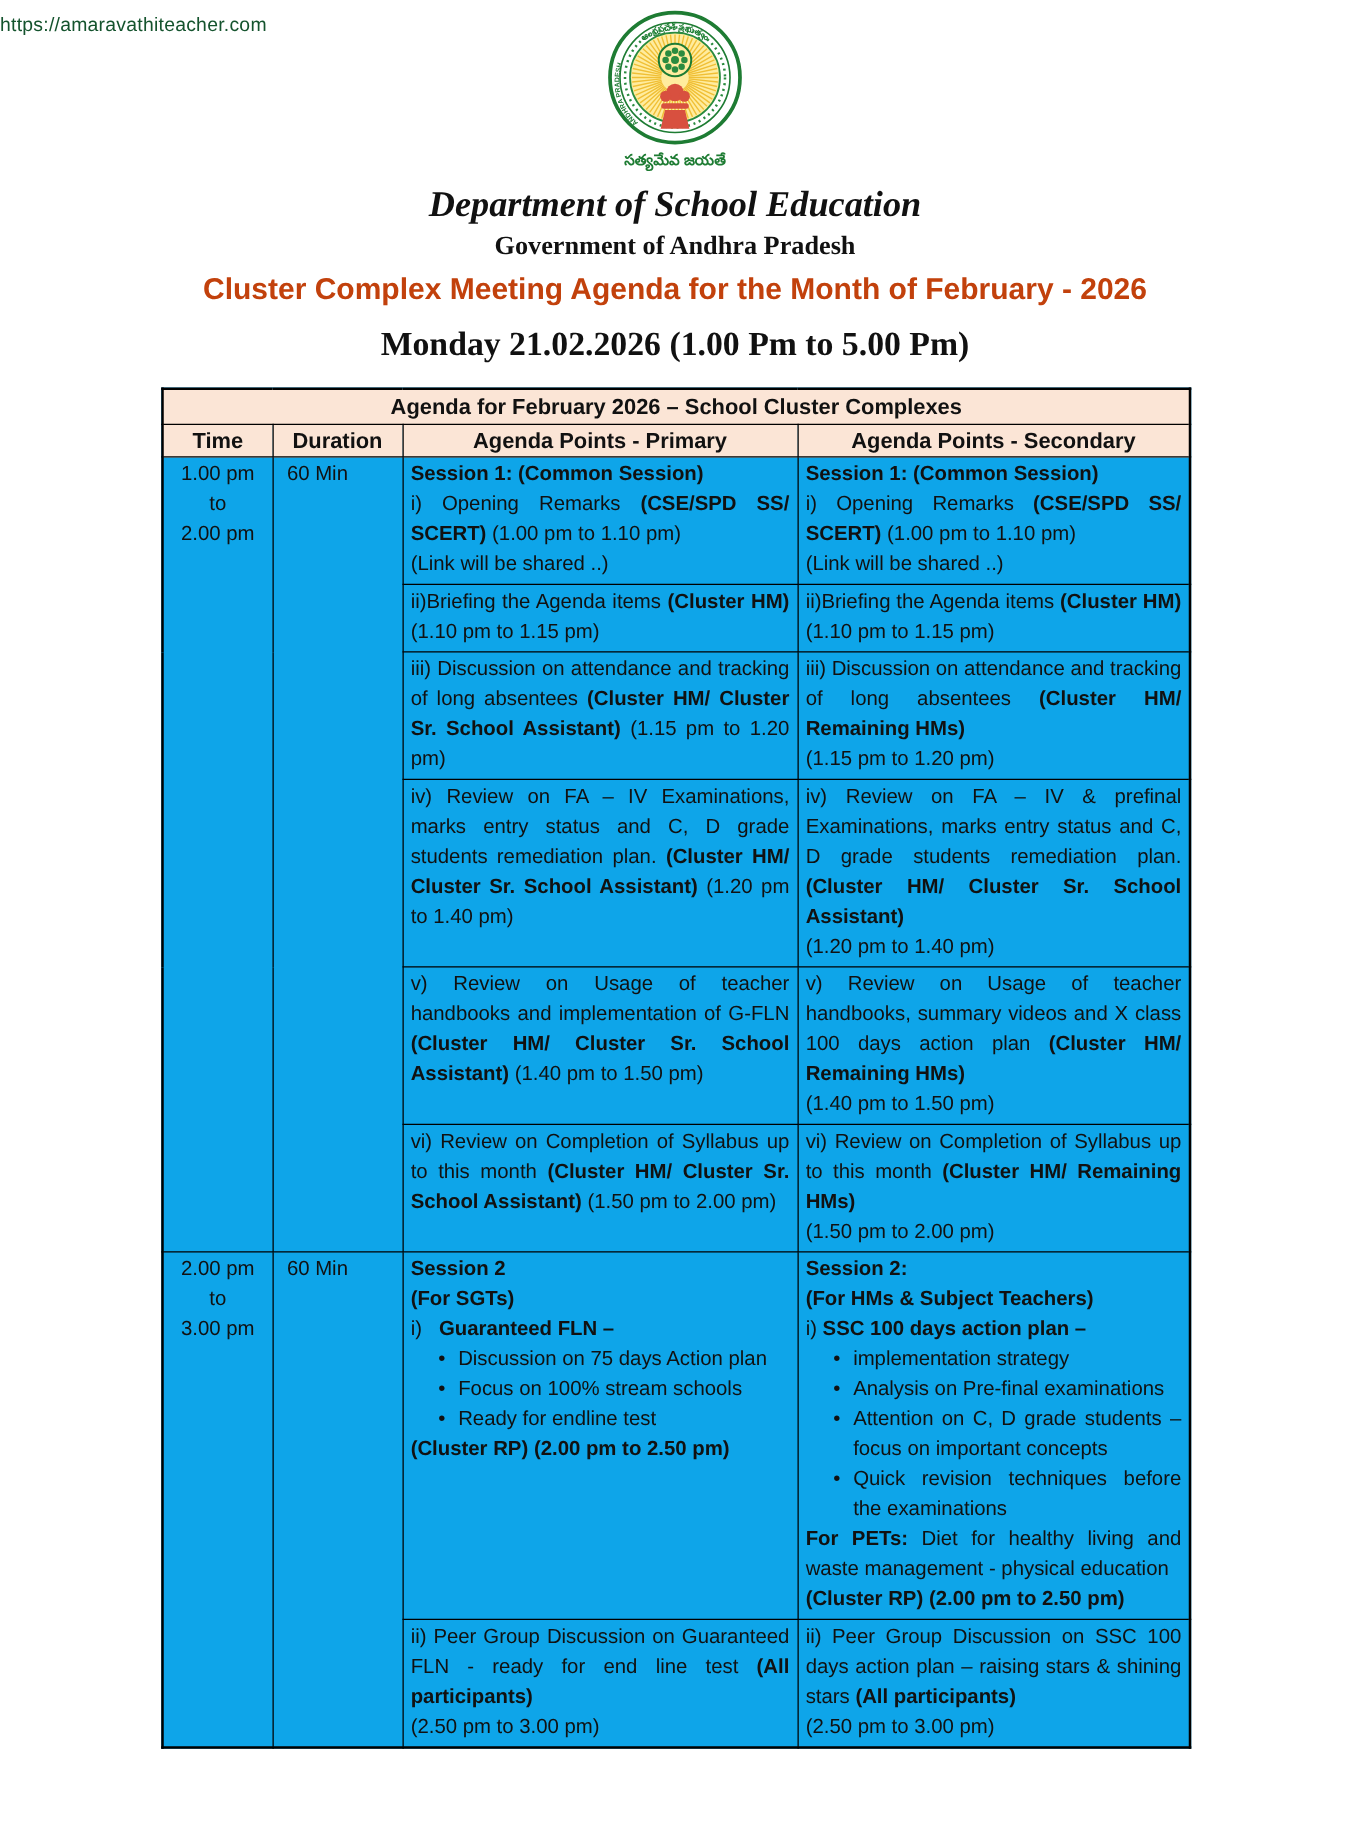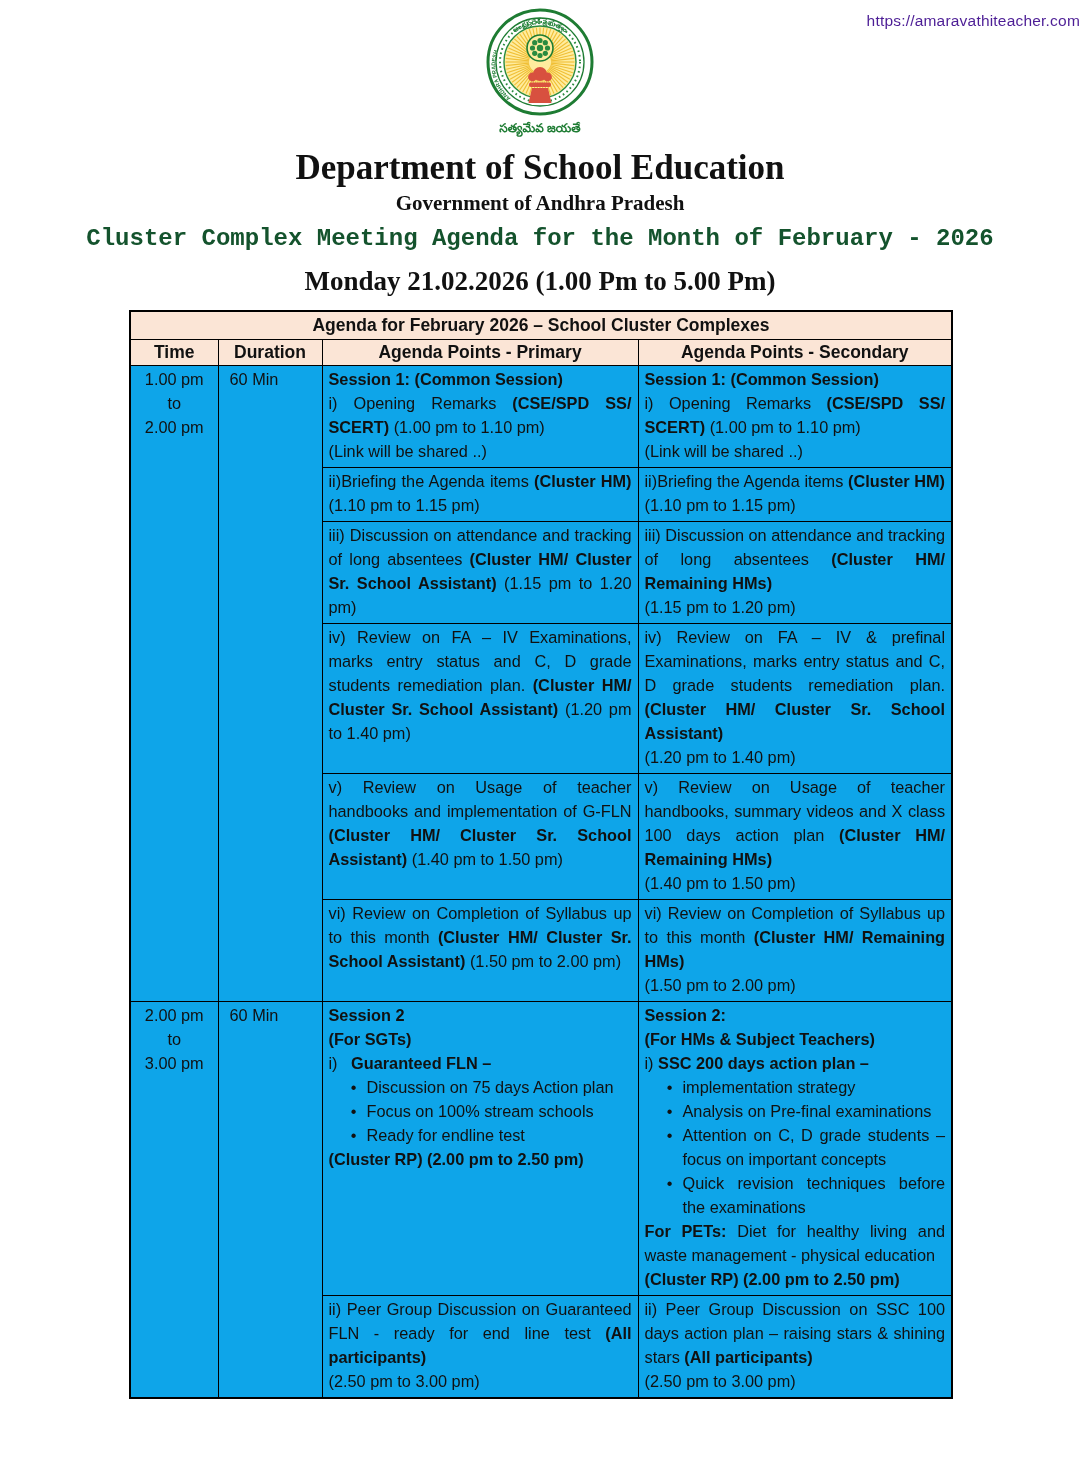--- a/index.html
+++ b/index.html
@@ -3,28 +3,28 @@
 <meta charset="utf-8">
 <style>
   html,body{margin:0;padding:0;}
   body{
     width:1080px;height:1470px;background:#ffffff;position:relative;
     font-family:"Liberation Sans",sans-serif;color:#111;
     -webkit-font-smoothing:antialiased;
   }
   
   .url-overlay{
-    position:absolute;top:12px;left:0;width:100%;text-align:right;
-    font-size:15.5px;color:#4c1d95;z-index:5;letter-spacing:.2px;
+    position:absolute;top:12px;left:0;width:100%;text-align:left;
+    font-size:15.5px;color:#14532d;z-index:5;letter-spacing:.2px;
   }
   .logo-wrap{position:relative;width:130px;height:134px;margin:4px auto 0;z-index:1;}
   .hdr{ text-align:center; }
-  .t1{font-family:"Liberation Serif",serif;font-weight:bold;font-size:35px;margin:10px 0 0;}
+  .t1{font-family:"Liberation Serif",serif;font-weight:bold;font-size:29px;margin:10px 0 0;font-style:italic;}
   .t2{font-family:"Liberation Serif",serif;font-weight:bold;font-size:21px;margin:3px 0 0;}
-  .t3{font-family:Liberation Mono, monospace;font-weight:bold;font-size:24px;margin:9px 0 0;color:#14532d;}
+  .t3{font-family:Liberation Sans, sans-serif;font-weight:bold;font-size:24px;margin:9px 0 0;color:#c2410c;}
   .t4{font-family:"Liberation Serif",serif;font-weight:bold;font-size:27px;margin:14px 0 0;}
   
   table.agenda{
     position:absolute;left:129px;top:310px;width:822px;
     border-collapse:collapse;table-layout:fixed;background:#0ea5e9;
     border:2px solid #000;
   }
   table.agenda td,table.agenda th{border:1.5px solid #000;vertical-align:top;}
   tr.cap td{
     background:#fbe5d6;text-align:center;font-weight:bold;font-size:17.5px;
@@ -257,21 +257,21 @@
           </div>
           <div class="li">
             <span class="blt">•</span>
             <span class="txt"><span>Ready for endline test</span></span>
           </div>
           <div class="p"><b>(Cluster RP) (2.00 pm to 2.50 pm)</b></div>
         </td>
         <td class="cell">
           <div class="p"><b>Session 2:</b></div>
           <div class="p"><b>(For HMs &amp; Subject Teachers)</b></div>
-          <div class="p"><span>i) </span><b>SSC 200 days action plan –</b></div>
+          <div class="p"><span>i) </span><b>SSC 100 days action plan –</b></div>
           <div class="li">
             <span class="blt">•</span>
             <span class="txt"><span>implementation strategy</span></span>
           </div>
           <div class="li">
             <span class="blt">•</span>
             <span class="txt"><span>Analysis on Pre-final examinations</span></span>
           </div>
           <div class="li">
             <span class="blt">•</span>

